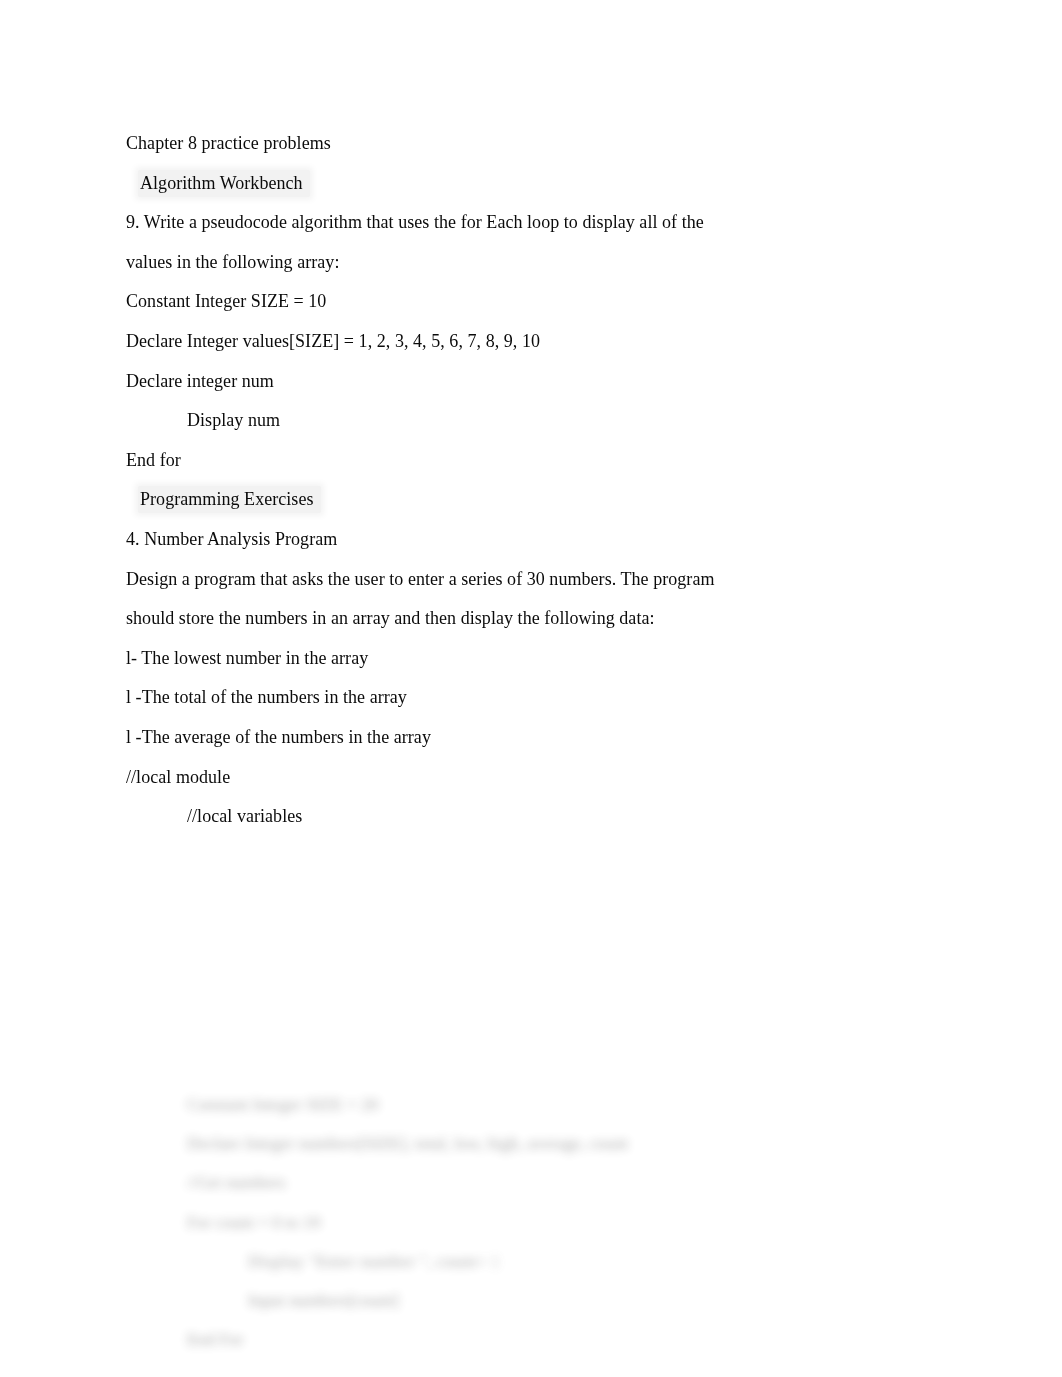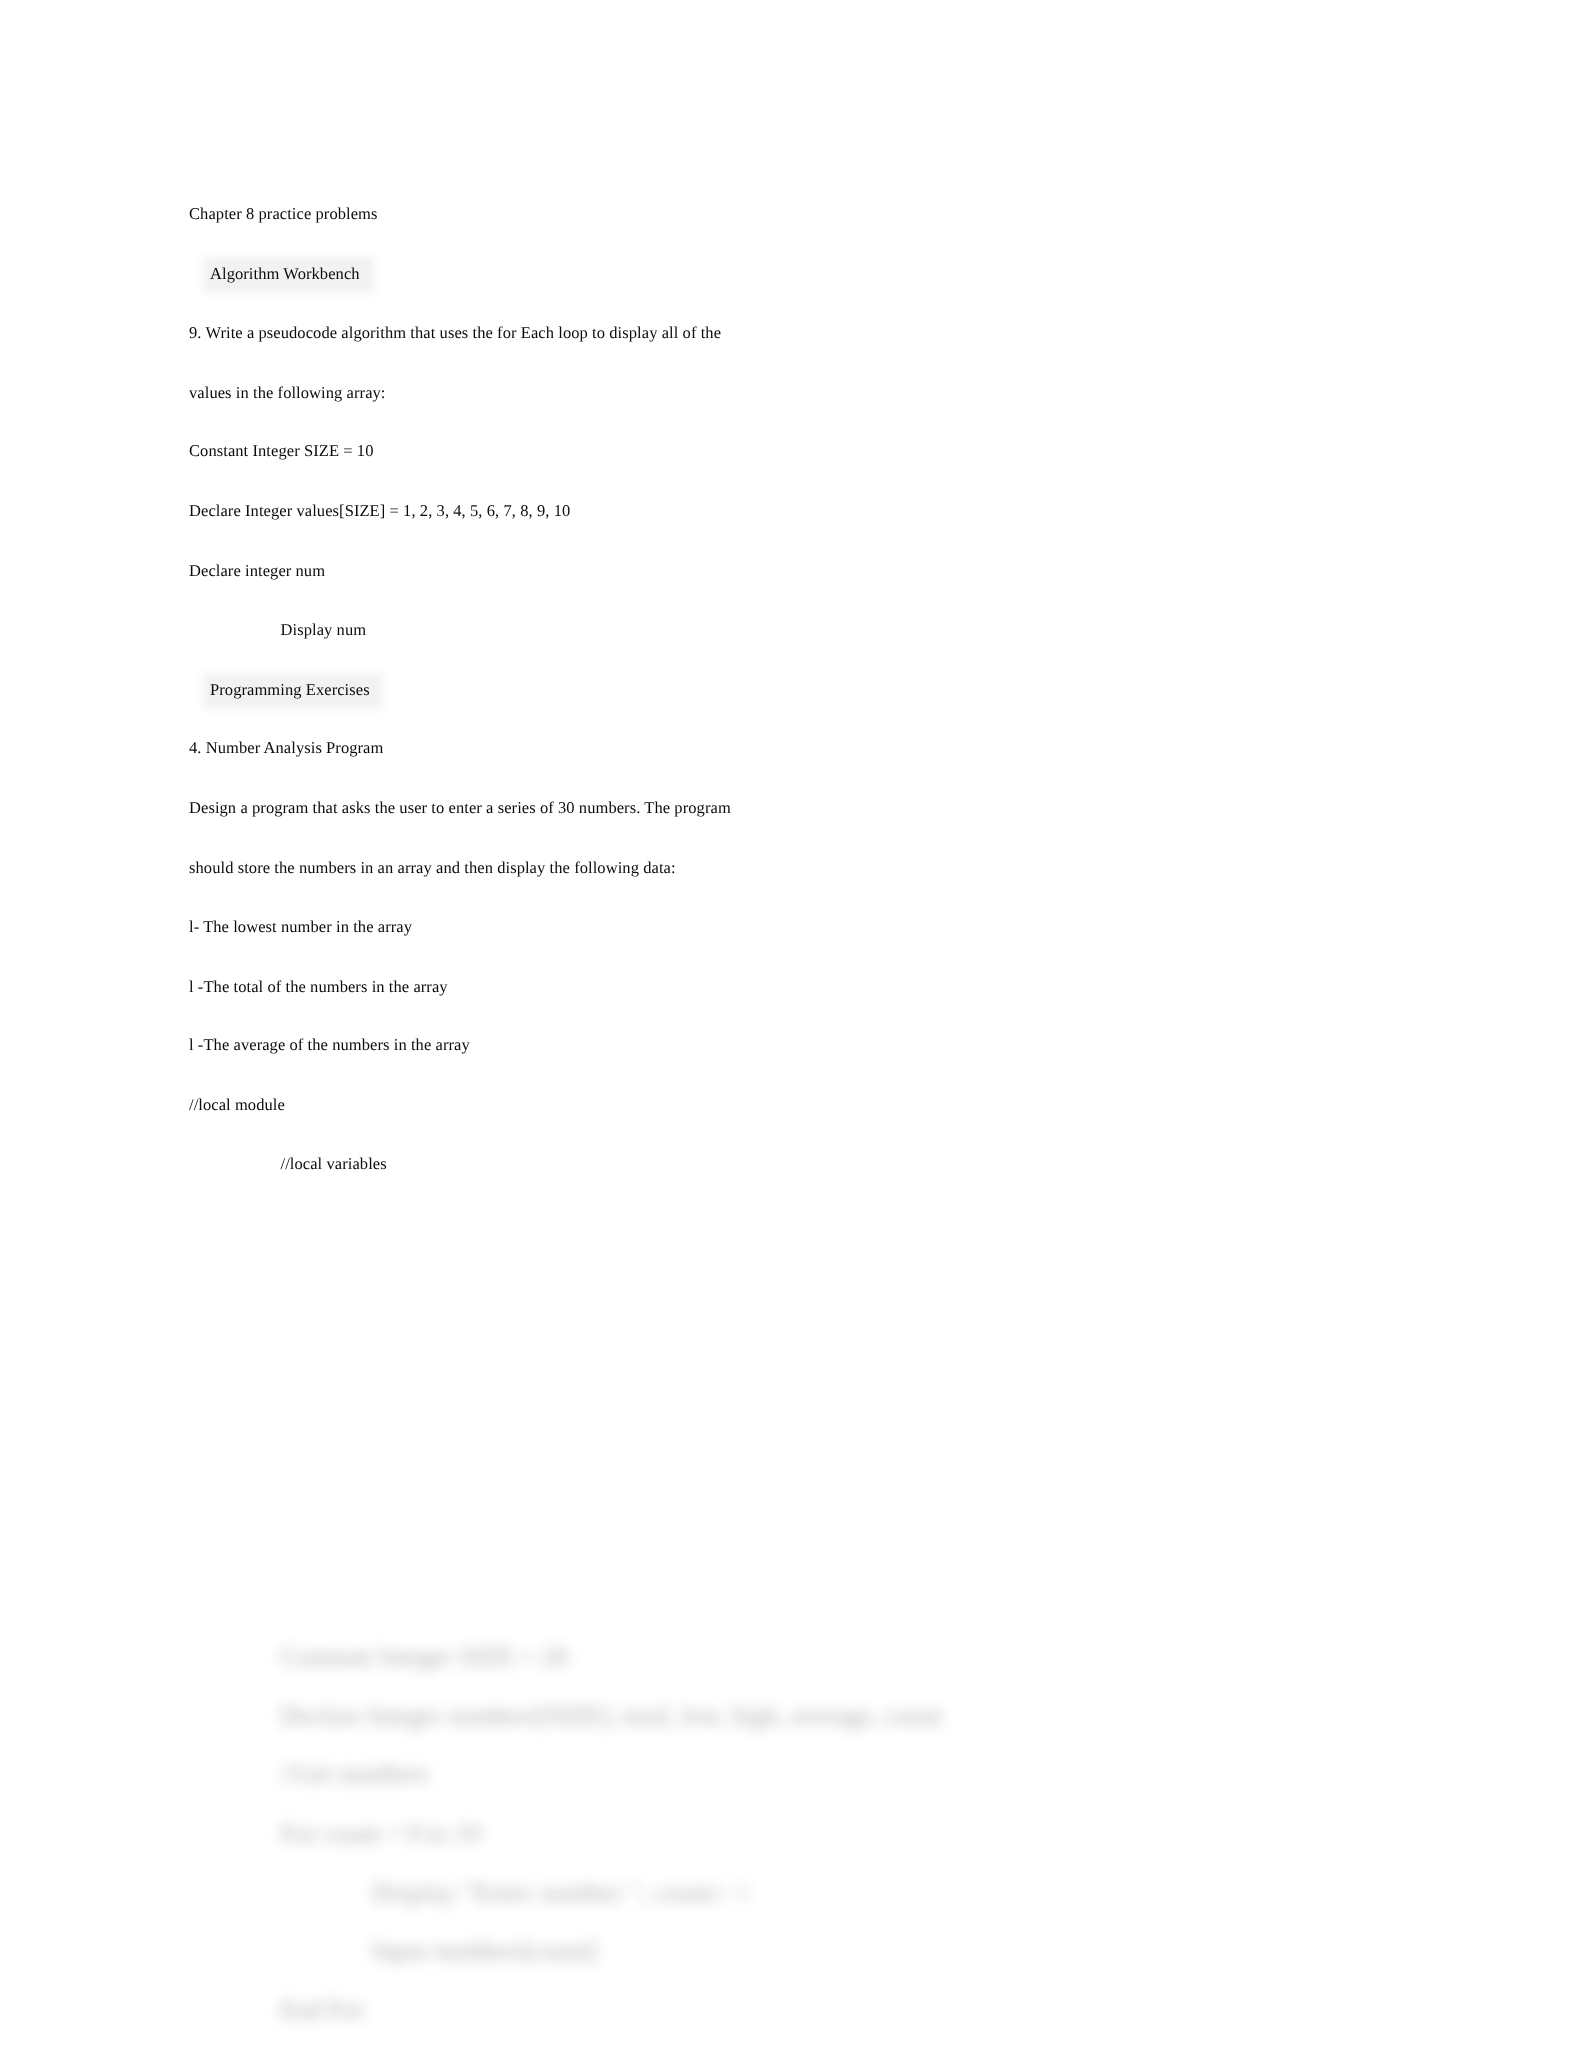--- a/index.html
+++ b/index.html
@@ -19,21 +19,21 @@
     background: #ffffff;
     overflow: hidden;
   }
   .doc-body {
     position: absolute;
     left: 126px;
     top: 124px;
     width: 820px;
   }
   .line {
-    font-size: 11px;
+    font-size: 18px;
     line-height: 39.6px;
     white-space: pre;
     color: #0b0b0b;
     letter-spacing: 0.05px;
   }
   .line.tight {
     line-height: 39.4px;
   }
   
   .line .hl {
@@ -77,20 +77,21 @@
 
     <div class="line"><span class="hl">Algorithm Workbench</span></div>
 
     <div class="line">9. Write a pseudocode algorithm that uses the for Each loop to display all of the</div>
     <div class="line">values in the following array:</div>
 
     <div class="line">Constant Integer SIZE = 10</div>
     <div class="line">Declare Integer values[SIZE] = 1, 2, 3, 4, 5, 6, 7, 8, 9, 10</div>
     <div class="line">Declare integer num</div>
     <div class="line indent-1">Display num</div>
+    <div class="line">End for</div>
 
     <div class="line"><span class="hl">Programming Exercises</span></div>
 
     <div class="line">4. Number Analysis Program</div>
     <div class="line">Design a program that asks the user to enter a series of 30 numbers. The program</div>
     <div class="line">should store the numbers in an array and then display the following data:</div>
 
     <div class="line">l- The lowest number in the array</div>
     <div class="line">l -The total of the numbers in the array</div>
     <div class="line">l -The average of the numbers in the array</div>

